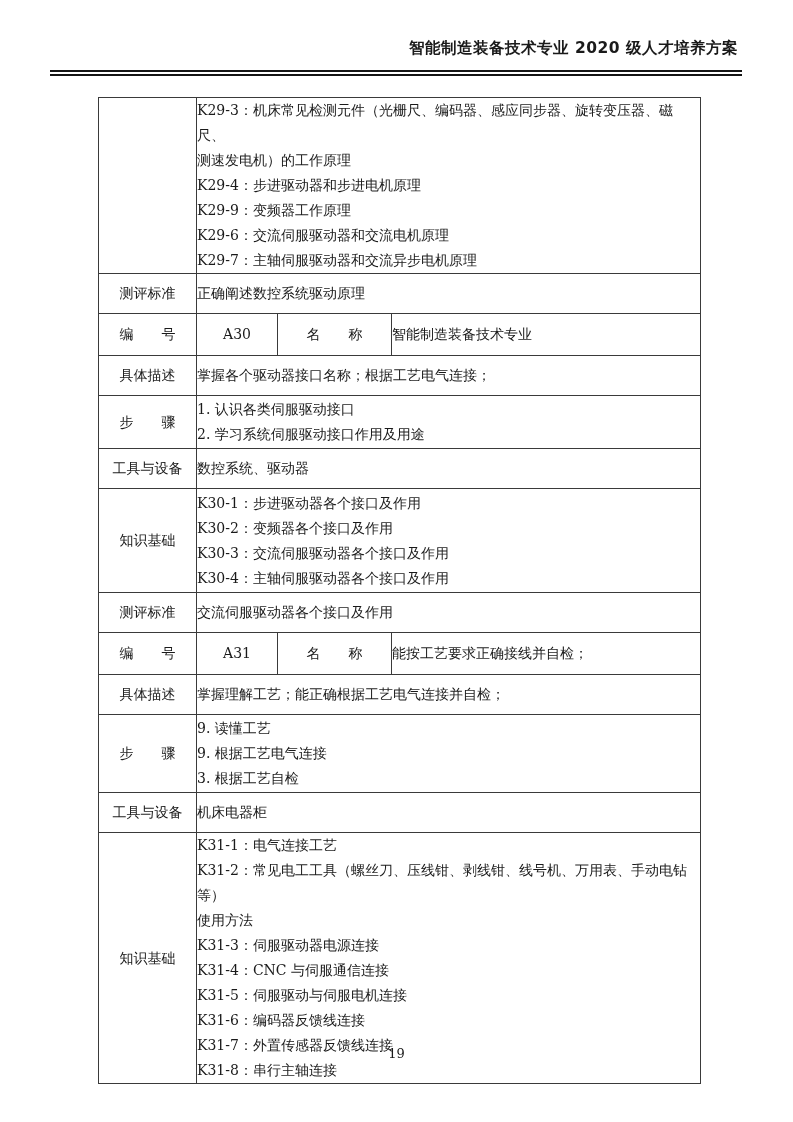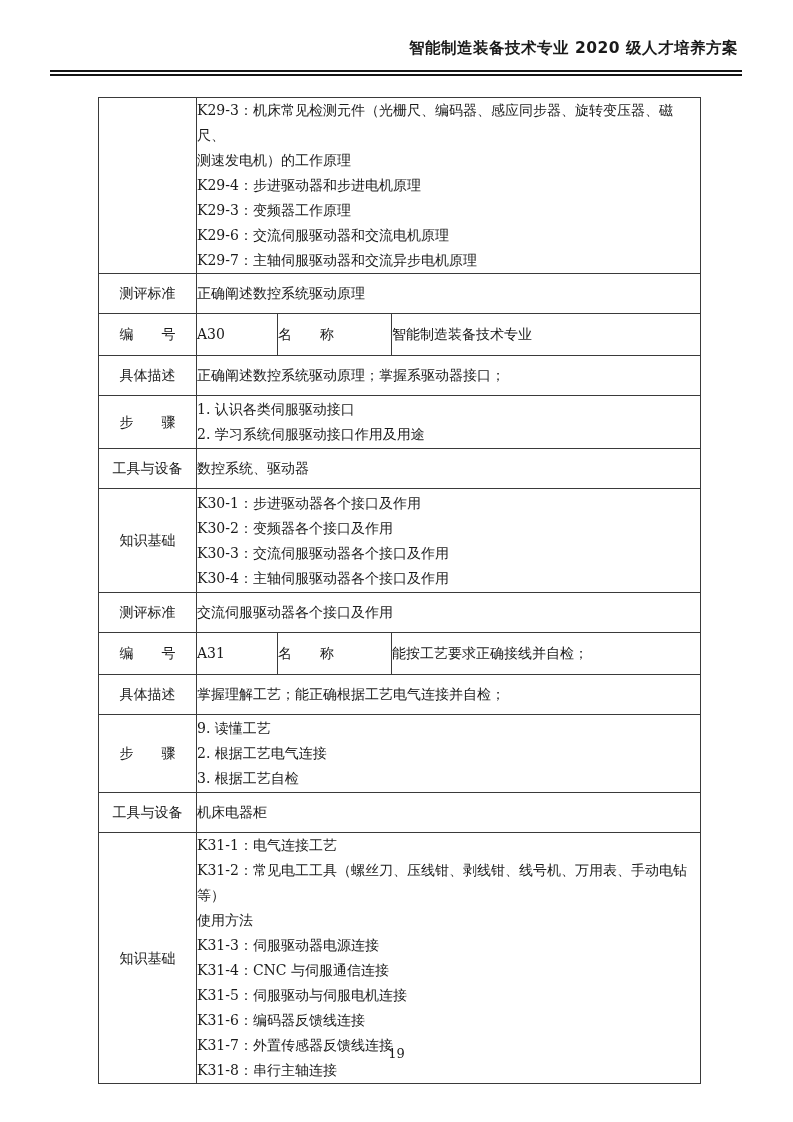--- a/index.html
+++ b/index.html
@@ -55,20 +55,21 @@
     text-align: center;
     vertical-align: middle;
     padding: 2px 2px;
   }
   td.content-cell {
     vertical-align: middle;
     padding: 4px 4px 4px 7px;
     text-align: left;
   }
   td.center-cell {
+    text-align: center;
     vertical-align: middle;
   }
   .content-line {
     line-height: 25px;
     white-space: normal;
   }
   
   tr.h148 { height: 148px; }
   tr.h40  { height: 40px; }
   tr.h42  { height: 42px; }
@@ -101,41 +102,41 @@
       <col style="width:309px">
     </colgroup>
     <tbody>
 
       <tr class="h148">
         <td class="label-cell"></td>
         <td class="content-cell" colspan="3">
           <div class="content-line">K29-3：机床常见检测元件（光栅尺、编码器、感应同步器、旋转变压器、磁尺、</div>
           <div class="content-line">测速发电机）的工作原理</div>
           <div class="content-line">K29-4：步进驱动器和步进电机原理</div>
-          <div class="content-line">K29-3：变频器工作原理</div>
+          <div class="content-line">K29-9：变频器工作原理</div>
           <div class="content-line">K29-6：交流伺服驱动器和交流电机原理</div>
           <div class="content-line">K29-7：主轴伺服驱动器和交流异步电机原理</div>
         </td>
       </tr>
 
       <tr class="h40">
         <td class="label-cell">测评标准</td>
         <td class="content-cell" colspan="3">正确阐述数控系统驱动原理</td>
       </tr>
 
       <tr class="h42">
         <td class="label-cell">编　　号</td>
         <td class="center-cell">A30</td>
         <td class="center-cell">名　　称</td>
         <td class="content-cell">智能制造装备技术专业</td>
       </tr>
 
       <tr class="h40">
         <td class="label-cell">具体描述</td>
-        <td class="content-cell" colspan="3">正确阐述数控系统驱动原理；掌握系驱动器接口；</td>
+        <td class="content-cell" colspan="3">掌握各个驱动器接口名称；根据工艺电气连接；</td>
       </tr>
 
       <tr class="h53">
         <td class="label-cell">步　　骤</td>
         <td class="content-cell" colspan="3">
           <div class="content-line">1. 认识各类伺服驱动接口</div>
           <div class="content-line">2. 学习系统伺服驱动接口作用及用途</div>
         </td>
       </tr>
 
@@ -168,21 +169,21 @@
 
       <tr class="h40">
         <td class="label-cell">具体描述</td>
         <td class="content-cell" colspan="3">掌握理解工艺；能正确根据工艺电气连接并自检；</td>
       </tr>
 
       <tr class="h78">
         <td class="label-cell">步　　骤</td>
         <td class="content-cell" colspan="3">
           <div class="content-line">9. 读懂工艺</div>
-          <div class="content-line">2. 根据工艺电气连接</div>
+          <div class="content-line">9. 根据工艺电气连接</div>
           <div class="content-line">3. 根据工艺自检</div>
         </td>
       </tr>
 
       <tr class="h40">
         <td class="label-cell">工具与设备</td>
         <td class="content-cell" colspan="3">机床电器柜</td>
       </tr>
 
       <tr class="h227">

